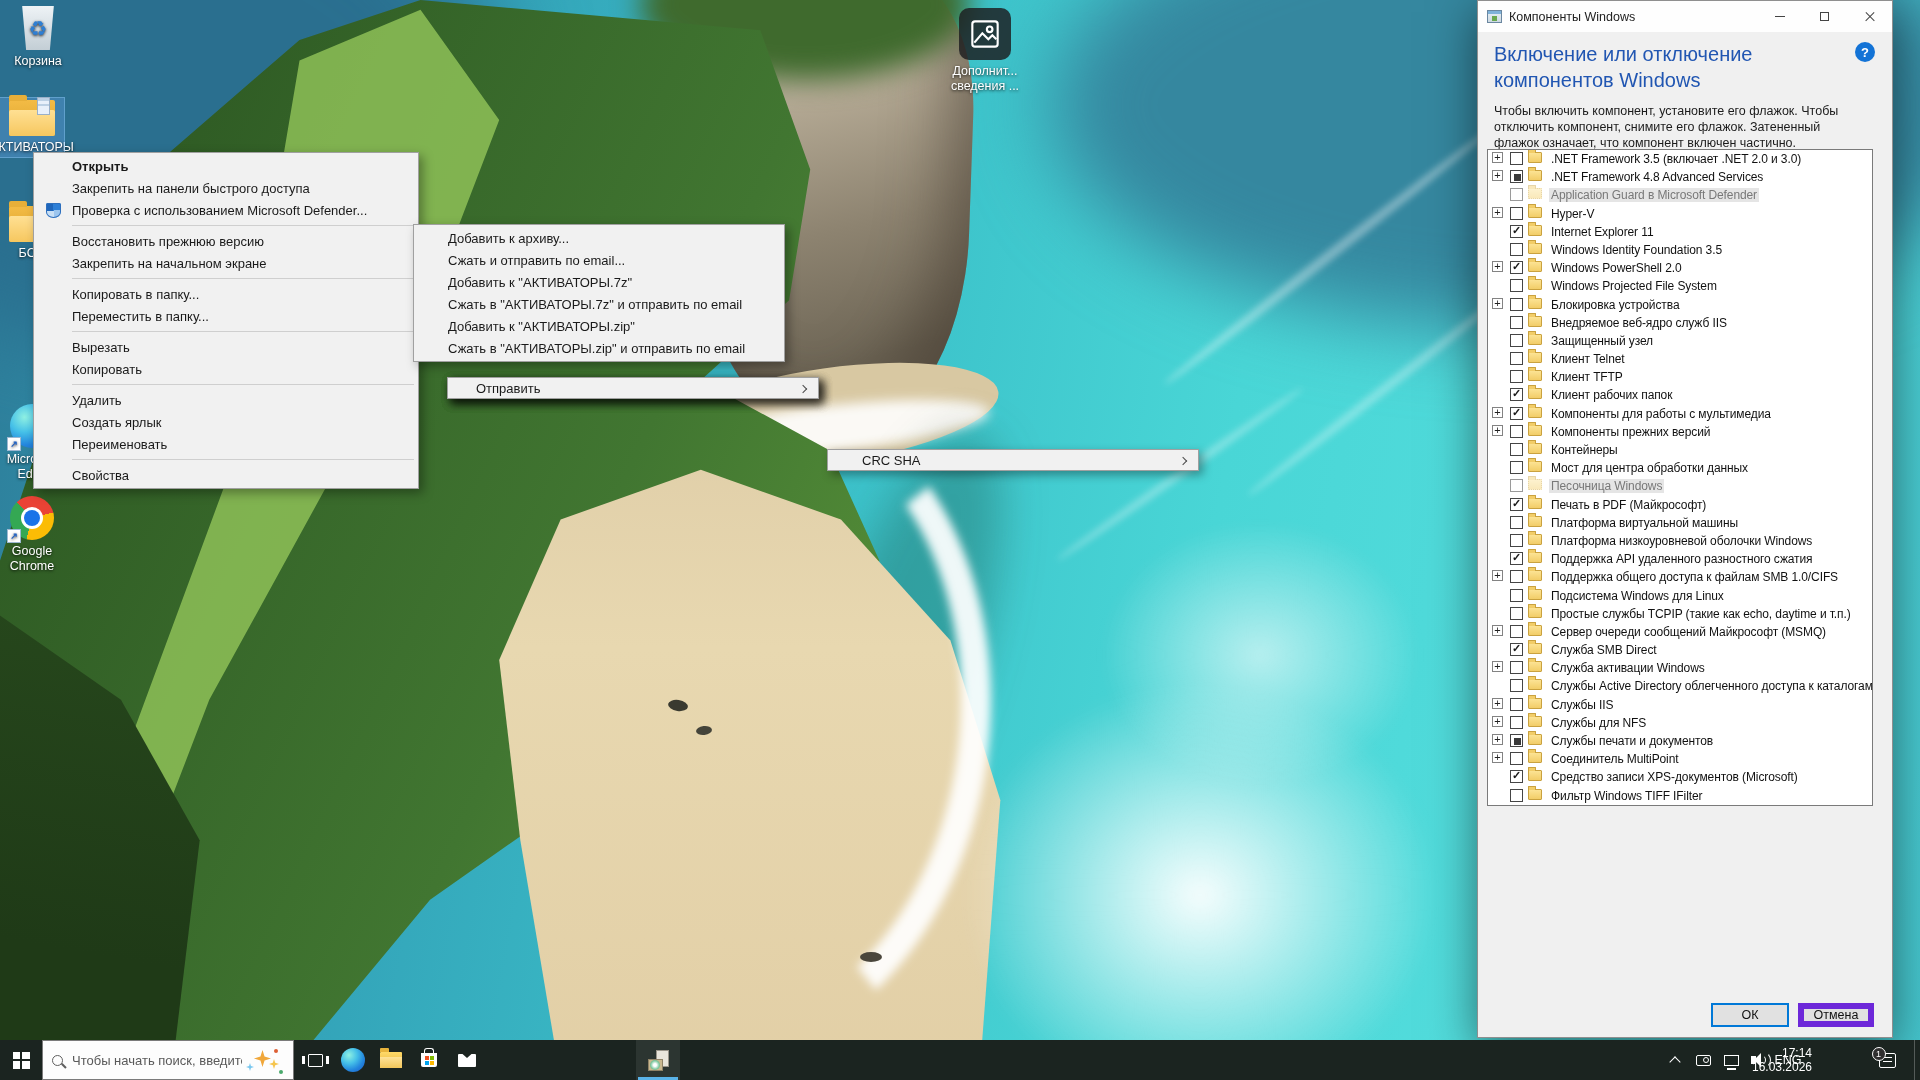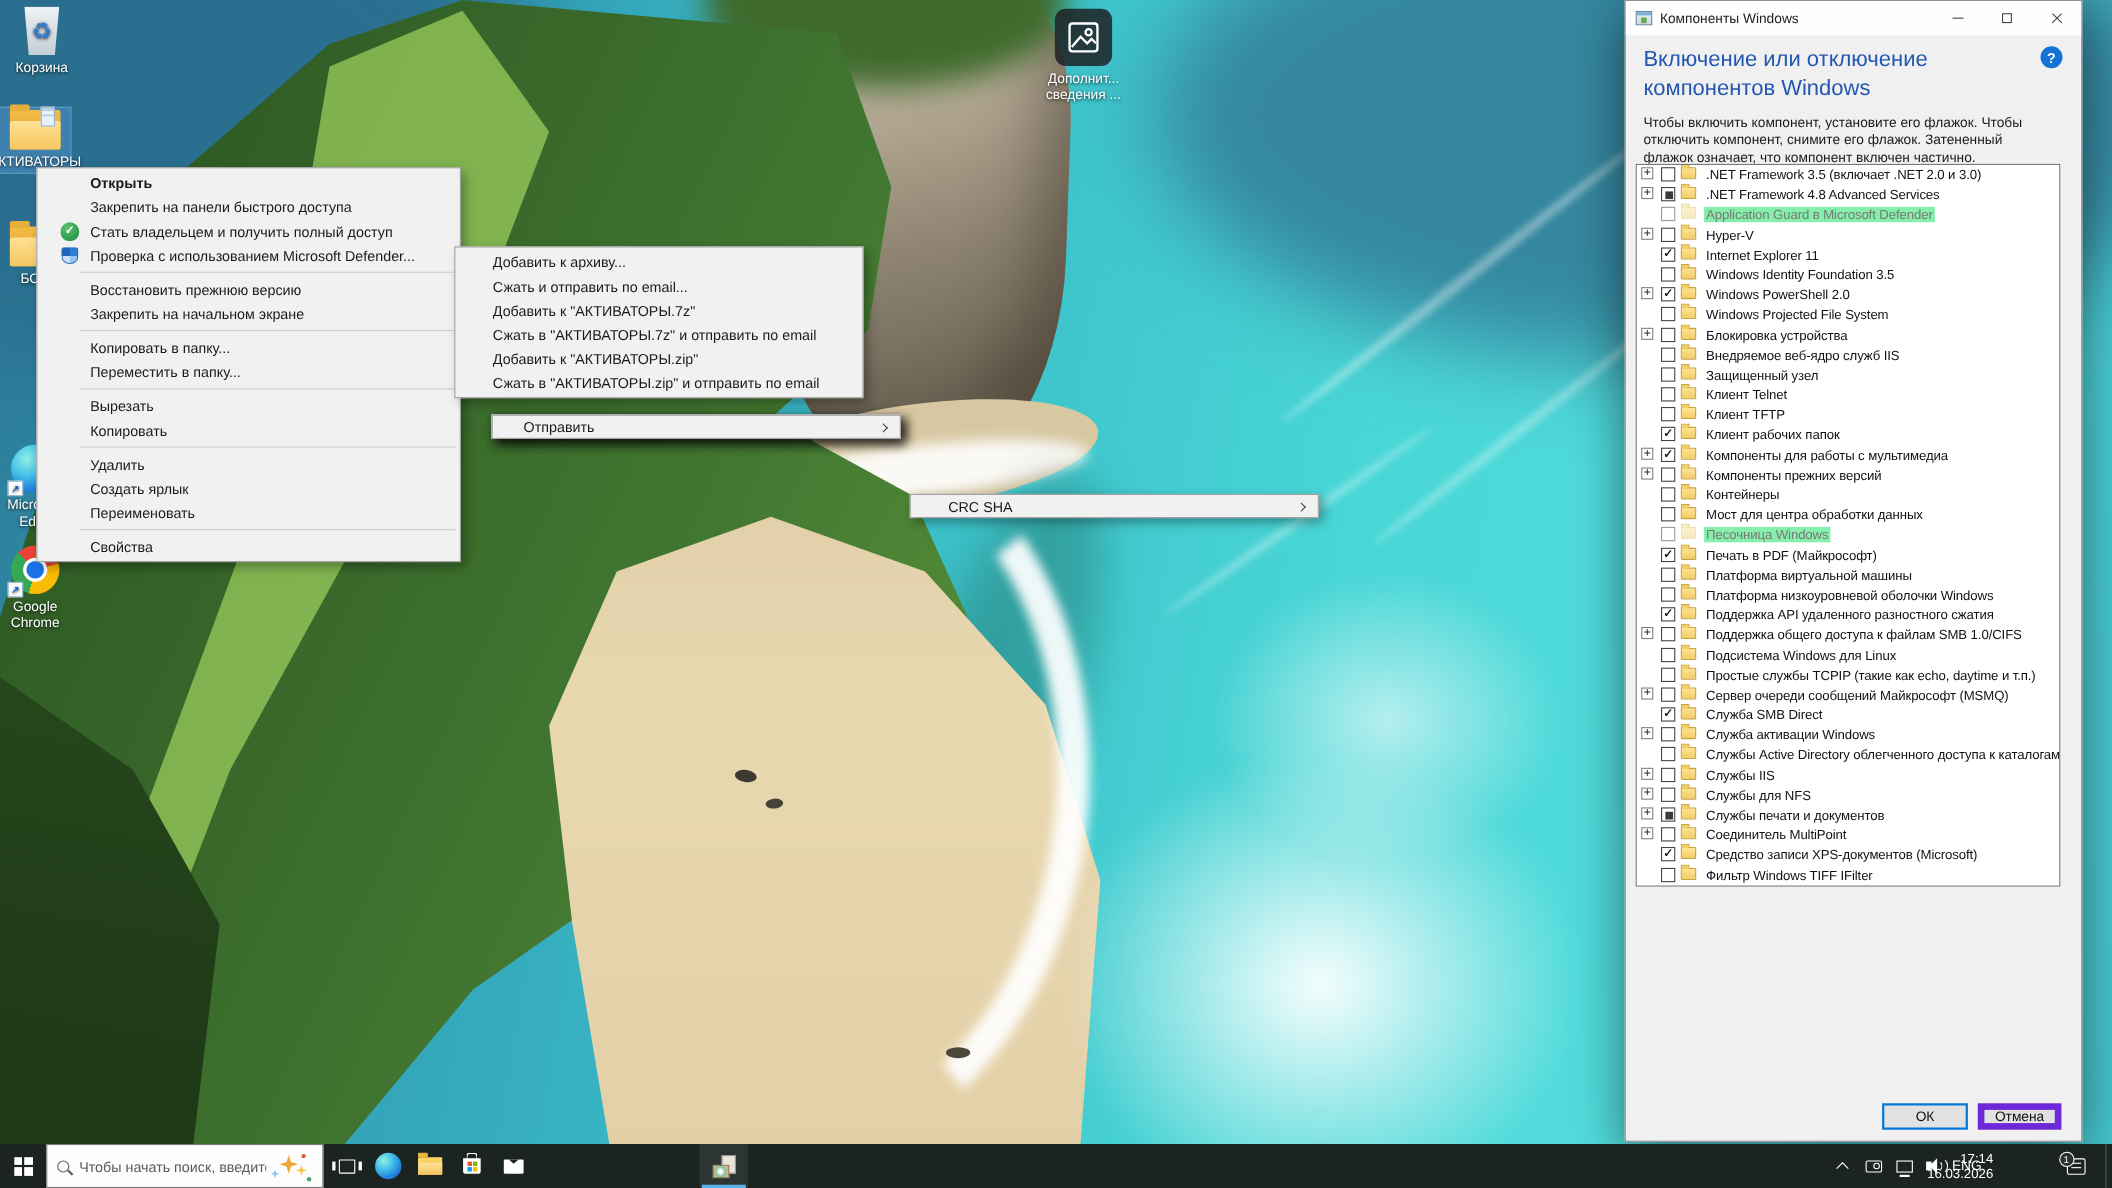--- a/index.html
+++ b/index.html
@@ -64,21 +64,21 @@
   .chrome-ball::after { content:""; position:absolute; left:14px; top:14px; width:16px; height:16px; border-radius:50%; background:#1a73e8; }
   .scut { position:absolute; left:-3px; bottom:-3px; width:14px; height:14px; background:#fff; border:1px solid #9db8d2; z-index:3;
     display:flex; align-items:center; justify-content:center; }
   .scut::after { content:"\2197"; color:#1f62c5; font-size:9px; font-weight:bold; }
 
   .photos-tile { width:52px; height:52px; border-radius:10px; background:rgba(28,28,31,.82); display:flex; align-items:center; justify-content:center; }
 
   
   .context-menu { position:absolute; left:33px; top:152px; width:386px; z-index:5; background:#f1f1f1;
     border:1px solid #a0a0a0; padding:2px 0; font-size:13px; color:#1a1a1a; box-shadow:4px 4px 10px rgba(0,0,0,.35); }
-  .menu-row { height:22px; display:flex; align-items:center; position:relative; padding:0 12px 0 20px; }
+  .menu-row { height:22px; display:flex; align-items:center; position:relative; padding:0 12px 0 10px; }
   .menu-row.highlighted { background:#ffffff; }
   .menu-row.bold .mi-label { font-weight:bold; }
   .mi-icon { width:20px; height:17px; margin-right:8px; flex:0 0 auto; position:relative; }
   .mi-label { flex:1; white-space:nowrap; overflow:hidden; }
   .mi-arrow { display:none; position:absolute; right:12px; top:8px; width:6px; height:6px;
     border-top:1.5px solid #494949; border-right:1.5px solid #494949; transform:rotate(45deg); }
   .menu-row.submenu .mi-arrow { display:block; }
   .menu-row.type-separator { height:9px; pointer-events:none; }
   .menu-row.type-separator::after { content:""; position:absolute; left:38px; right:4px; top:4px; border-top:1px solid #cfcfcf; }
   .icon-owner-shield .mi-icon::before { content:"\2713"; position:absolute; left:1px; top:0; width:17px; height:17px;
@@ -122,21 +122,21 @@
   .cbx { flex:0 0 auto; width:13px; height:13px; margin-left:7px; border:1px solid #454545; background:#fff; position:relative; }
   .feat-row.state-checked .cbx::after { content:"\2713"; position:absolute; left:1px; top:-2px; font-size:11px; font-weight:bold; color:#1a1a1a; }
   .feat-row.state-partial .cbx::after { content:""; position:absolute; left:3px; top:3px; width:7px; height:7px; background:#3a3a3a; }
   .feat-row.disabled .cbx { border-color:#9a9a9a; }
   .foldico { flex:0 0 auto; width:14px; height:11px; margin-left:5px; background:linear-gradient(#fce394,#f2cd68);
     border:1px solid #caa23f; border-radius:1px; position:relative; }
   .foldico::before { content:""; position:absolute; left:-1px; top:-4px; width:6px; height:3px; background:#f2cd68;
     border:1px solid #caa23f; border-bottom:none; border-radius:1px 1px 0 0; }
   .feat-row.disabled .foldico { opacity:.45; border-style:dotted; }
   .feat-label { margin-left:7px; padding:0 2px; white-space:nowrap; }
-  .feat-row.disabled .feat-label { color:#787878; background:#86efac; }
+  .feat-row.disabled .feat-label { color:#787878; background:#e5e5e5; }
 
   .dlg-btn { position:absolute; top:1002px; height:24px; background:#e1e1e1; font-size:12.5px; color:#111;
     display:flex; align-items:center; justify-content:center; font-family:"Liberation Sans",sans-serif; }
   .btn-ok { left:233px; width:78px; border:2px solid #0078d7; }
   .btn-cancel { left:320px; width:76px; border:6px solid #6d28d9; }
 
   
   .taskbar { position:absolute; left:0; top:1040px; width:1920px; height:40px; z-index:10; background:#1b2420; color:#fff; }
   .tb-start { position:absolute; left:0; top:0; width:42px; height:40px; display:flex; align-items:center; justify-content:center; }
   .winlogo { width:17px; height:17px; display:grid; grid-template-columns:1fr 1fr; grid-template-rows:1fr 1fr; gap:2px; }
@@ -557,25 +557,20 @@
       <span class="mi-label">Открыть</span>
 
     </div>
 
     <div class="menu-row">
       <span class="mi-icon"></span>
       <span class="mi-label">Закрепить на панели быстрого доступа</span>
 
     </div>
 
-    <div class="menu-row icon-owner-shield">
-      <span class="mi-icon"></span>
-      <span class="mi-label">Стать владельцем и получить полный доступ</span>
-
-    </div>
 
     <div class="menu-row submenu highlighted">
       <span class="mi-icon"></span>
       <span class="mi-label">7-Zip</span>
       <span class="mi-arrow"></span>
     </div>
 
     <div class="menu-row icon-defender-shield">
       <span class="mi-icon"></span>
       <span class="mi-label">Проверка с использованием Microsoft Defender...</span>

